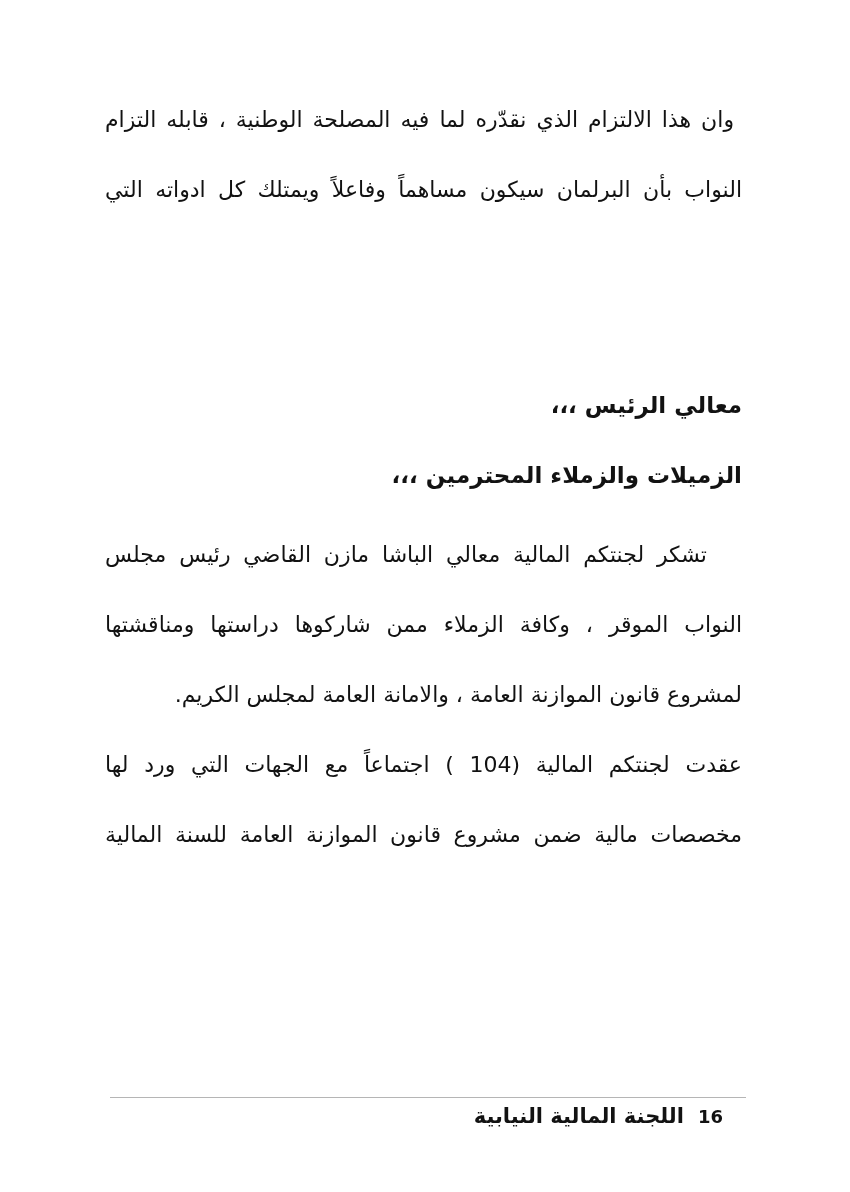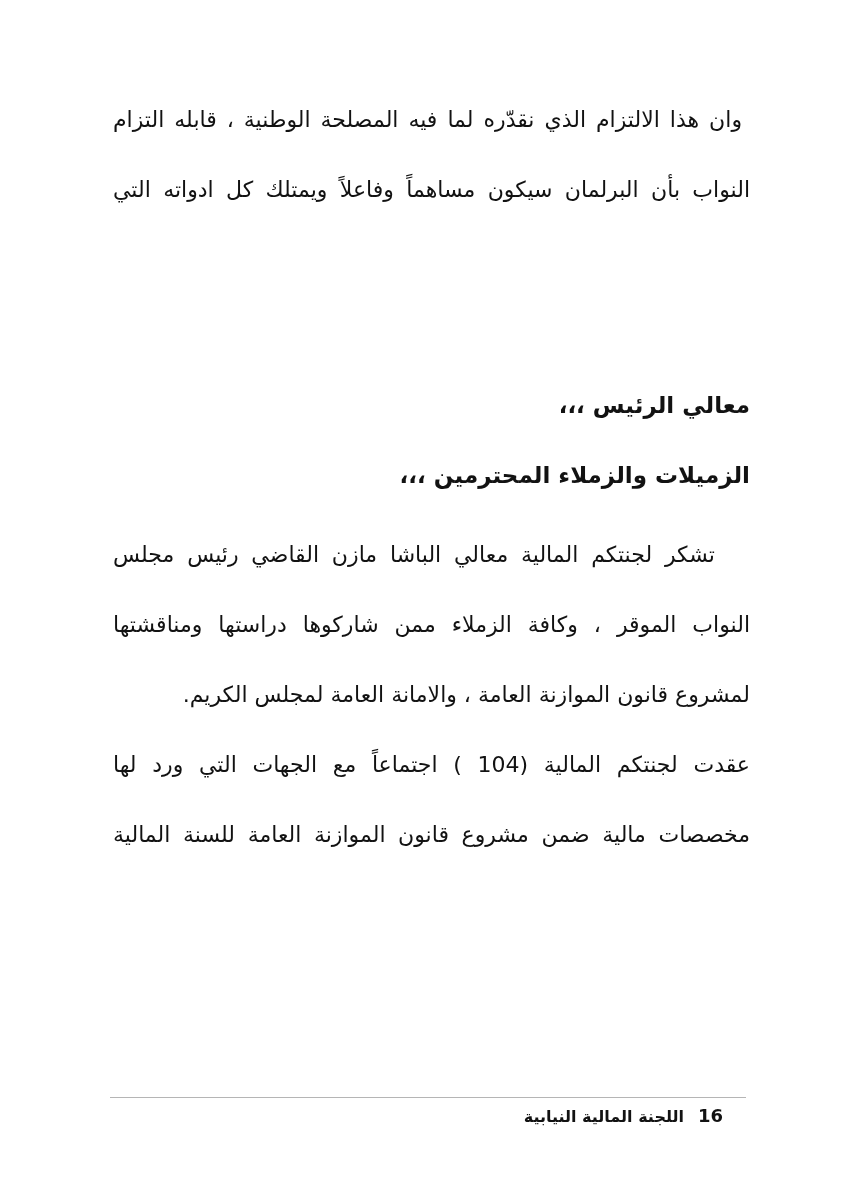--- a/index.html
+++ b/index.html
@@ -13,21 +13,21 @@
     height: 1192px;
     margin: 0 auto;
     background: #ffffff;
     font-family: "DejaVu Sans", sans-serif;
     color: #121212;
     overflow: hidden;
   }
   .content {
     position: absolute;
     top: 85px;
-    right: 100px;
+    right: 108px;
     width: 637px;
     direction: rtl;
   }
   .line {
     height: 70px;
     line-height: 70px;
     font-size: 22px;
     text-align: right;
     letter-spacing: 0;
   }
@@ -60,21 +60,21 @@
     direction: rtl;
     line-height: 30px;
     font-weight: bold;
     white-space: nowrap;
   }
   .footer .pagenum {
     font-size: 18px;
     margin-left: 14px;
   }
   .footer .ftitle {
-    font-size: 16px;
+    font-size: 21px;
     margin-top: 32px;
   }
 </style>
 </head>
 <body>
 
 <div class="page">
 
   <div class="content">
 

